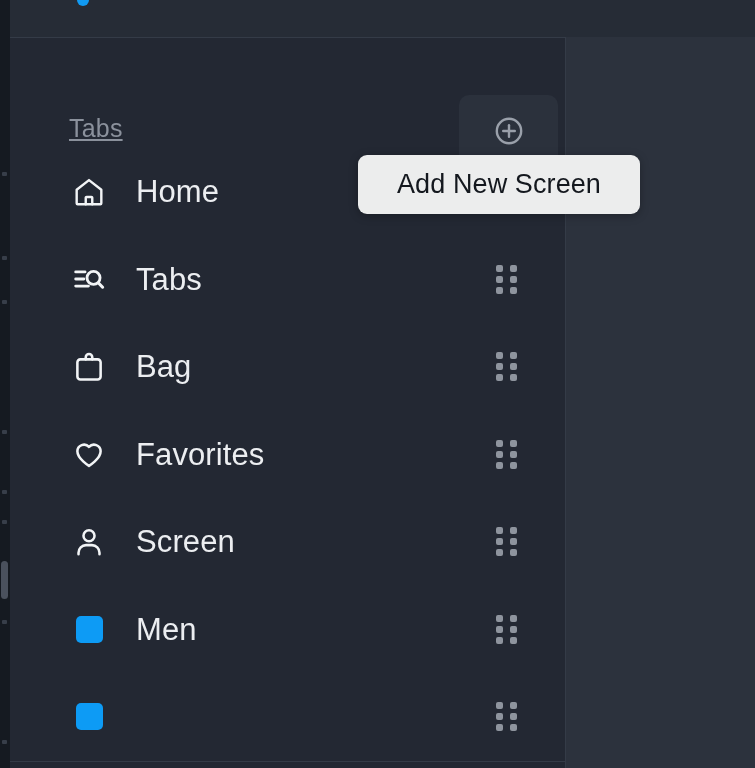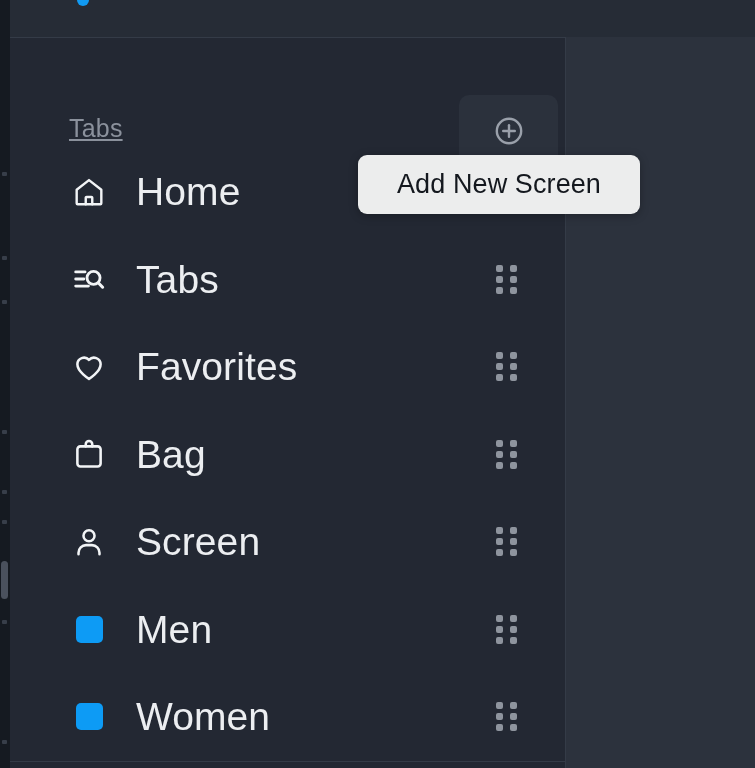--- a/index.html
+++ b/index.html
@@ -104,21 +104,21 @@
     width:48px; height:40px;
     display:flex; align-items:center; justify-content:center;
   }
   .tab-icon svg { display:block; }
   .swatch {
     width:27px; height:27px;
     border-radius:5px;
   }
   .tab-label {
     position:absolute; left:126px;
-    font-size:39px; color:#eceef1;
+    font-size:31px; color:#eceef1;
     letter-spacing:0.1px;
     line-height:1;
     white-space:nowrap;
   }
   .drag-handle {
     position:absolute; left:484px;
     width:24px; height:32px;
     display:grid;
     grid-template-columns:repeat(2,7px);
     grid-template-rows:repeat(3,7px);
@@ -211,41 +211,41 @@
           <i></i>
           <i></i>
           <i></i>
           <i></i>
           <i></i>
         </span>
       </div>
       <div class="tab-row">
         <span class="tab-icon">
           <svg width="34" height="34" viewBox="0 0 24 24" fill="none" stroke="#f2f4f6" stroke-width="1.8" stroke-linejoin="round" stroke-linecap="round">
-            <path d="M12 20.4s-8.2-5-8.2-10.3a4.7 4.7 0 0 1 8.2-3.1 4.7 4.7 0 0 1 8.2 3.1c0 5.3-8.2 10.3-8.2 10.3z"></path>
-          </svg>
-        </span>
-        <span class="tab-label">Favorites</span>
-        <span class="drag-handle">
-          <i></i>
-          <i></i>
-          <i></i>
-          <i></i>
-          <i></i>
-          <i></i>
-        </span>
-      </div>
-      <div class="tab-row">
-        <span class="tab-icon">
-          <svg width="34" height="34" viewBox="0 0 24 24" fill="none" stroke="#f2f4f6" stroke-width="1.8" stroke-linejoin="round" stroke-linecap="round">
             <rect x="3.8" y="6.6" width="16.4" height="14.2" rx="2.1"></rect>
             <path d="M9.7 6.6V5.1a2.3 2.3 0 0 1 4.6 0v1.5"></path>
           </svg>
         </span>
         <span class="tab-label">Bag</span>
+        <span class="drag-handle">
+          <i></i>
+          <i></i>
+          <i></i>
+          <i></i>
+          <i></i>
+          <i></i>
+        </span>
+      </div>
+      <div class="tab-row">
+        <span class="tab-icon">
+          <svg width="34" height="34" viewBox="0 0 24 24" fill="none" stroke="#f2f4f6" stroke-width="1.8" stroke-linejoin="round" stroke-linecap="round">
+            <path d="M12 20.4s-8.2-5-8.2-10.3a4.7 4.7 0 0 1 8.2-3.1 4.7 4.7 0 0 1 8.2 3.1c0 5.3-8.2 10.3-8.2 10.3z"></path>
+          </svg>
+        </span>
+        <span class="tab-label">Favorites</span>
         <span class="drag-handle">
           <i></i>
           <i></i>
           <i></i>
           <i></i>
           <i></i>
           <i></i>
         </span>
       </div>
       <div class="tab-row">
@@ -276,21 +276,20 @@
           <i></i>
           <i></i>
           <i></i>
           <i></i>
         </span>
       </div>
       <div class="tab-row">
         <span class="tab-icon">
           <span class="swatch" style="background: rgb(13, 155, 245);"></span>
         </span>
-        <span class="tab-label">Women</span>
         <span class="drag-handle">
           <i></i>
           <i></i>
           <i></i>
           <i></i>
           <i></i>
           <i></i>
         </span>
       </div>
     </div>

